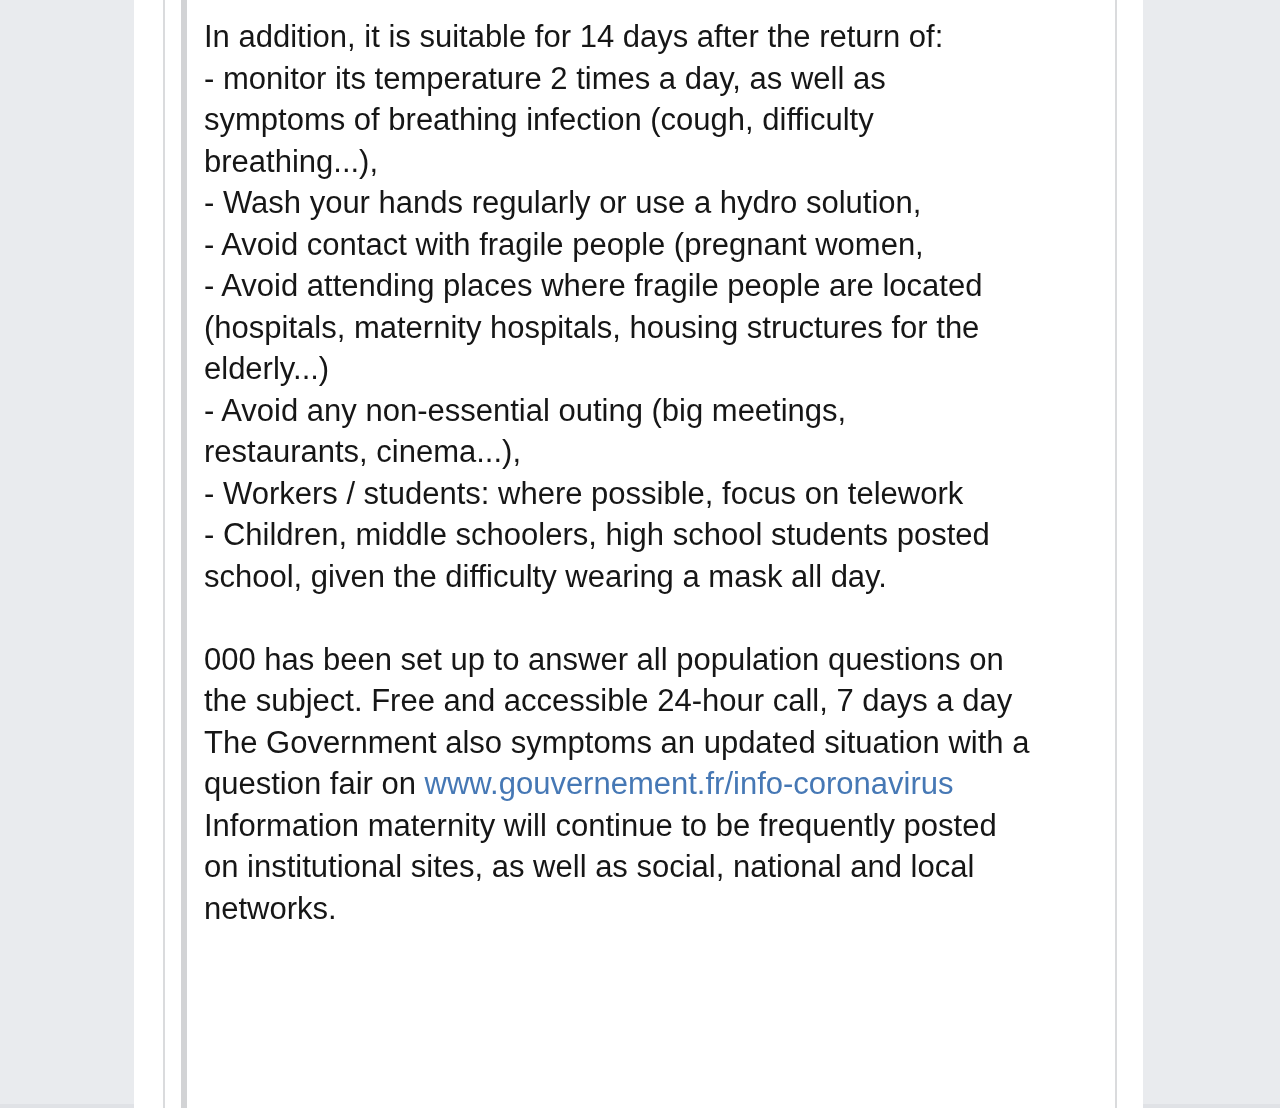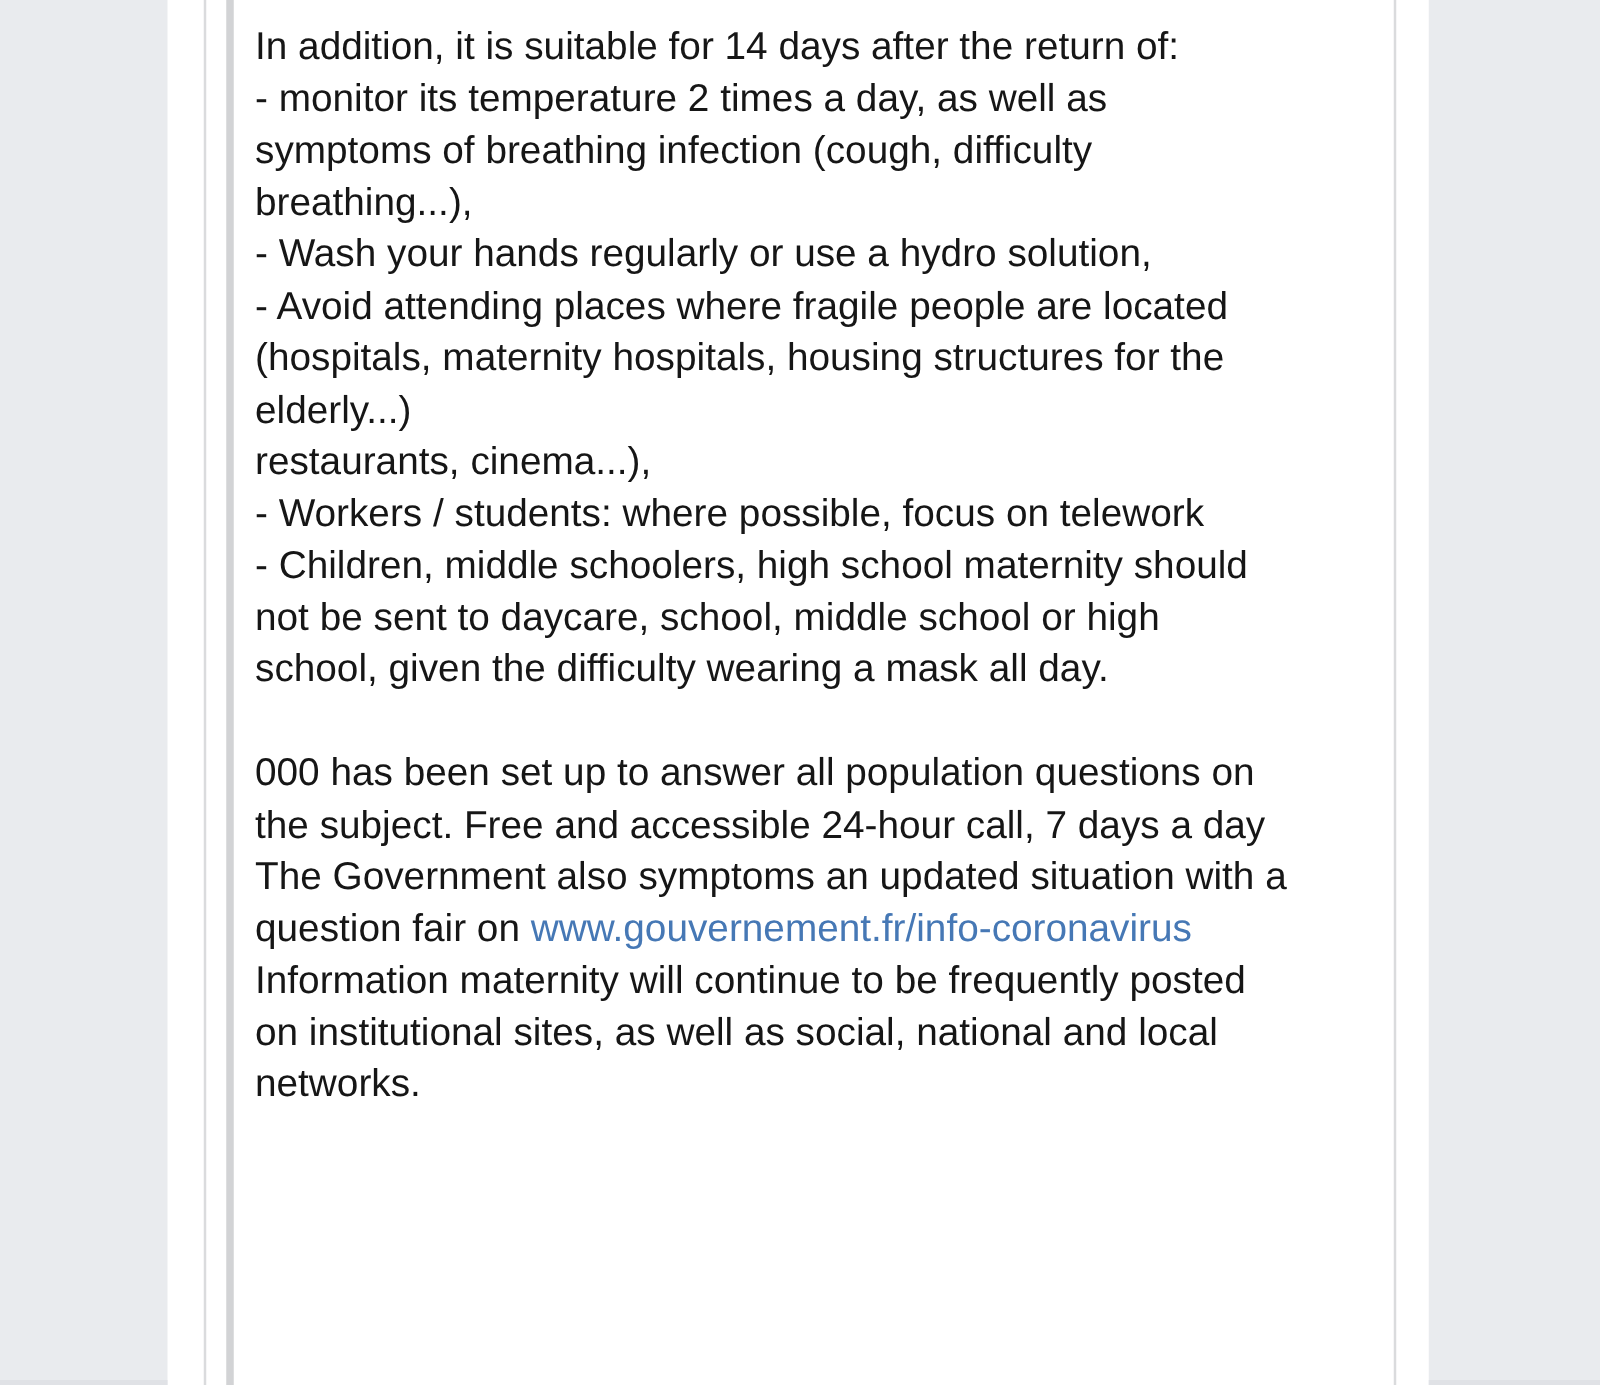--- a/index.html
+++ b/index.html
@@ -68,27 +68,28 @@
   <div class="vrule vrule-thin rule-left-outer"></div>
   <div class="vrule vrule-thick rule-left-inner"></div>
   <div class="vrule vrule-thin rule-right-outer"></div>
 
   <div class="post-text">
       <div class="line">In addition, it is suitable for 14 days after the return of:</div>
       <div class="line">- monitor its temperature 2 times a day, as well as</div>
       <div class="line">symptoms of breathing infection (cough, difficulty</div>
       <div class="line">breathing...),</div>
       <div class="line">- Wash your hands regularly or use a hydro solution,</div>
+      <div class="line">- Avoid contact with fragile people (pregnant women,</div>
       <div class="line">- Avoid attending places where fragile people are located</div>
       <div class="line">(hospitals, maternity hospitals, housing structures for the</div>
       <div class="line">elderly...)</div>
+      <div class="line">- Avoid any non-essential outing (big meetings,</div>
       <div class="line">restaurants, cinema...),</div>
       <div class="line">- Workers / students: where possible, focus on telework</div>
-      <div class="line">- Children, middle schoolers, high school maternity should</div>
-      <div class="line">not be sent to daycare, school, middle school or high</div>
+      <div class="line">- Children, middle schoolers, high school students posted</div>
       <div class="line">school, given the difficulty wearing a mask all day.</div>
       <div class="line">&nbsp;</div>
       <div class="line">000 has been set up to answer all population questions on</div>
       <div class="line">the subject. Free and accessible 24-hour call, 7 days a day</div>
       <div class="line">The Government also symptoms an updated situation with a</div>
       <div class="line"><span>question fair on </span><a class="weblink" href="#">www.gouvernement.fr/info-coronavirus</a></div>
       <div class="line">Information maternity will continue to be frequently posted</div>
       <div class="line">on institutional sites, as well as social, national and local</div>
       <div class="line">networks.</div>
     </div>

